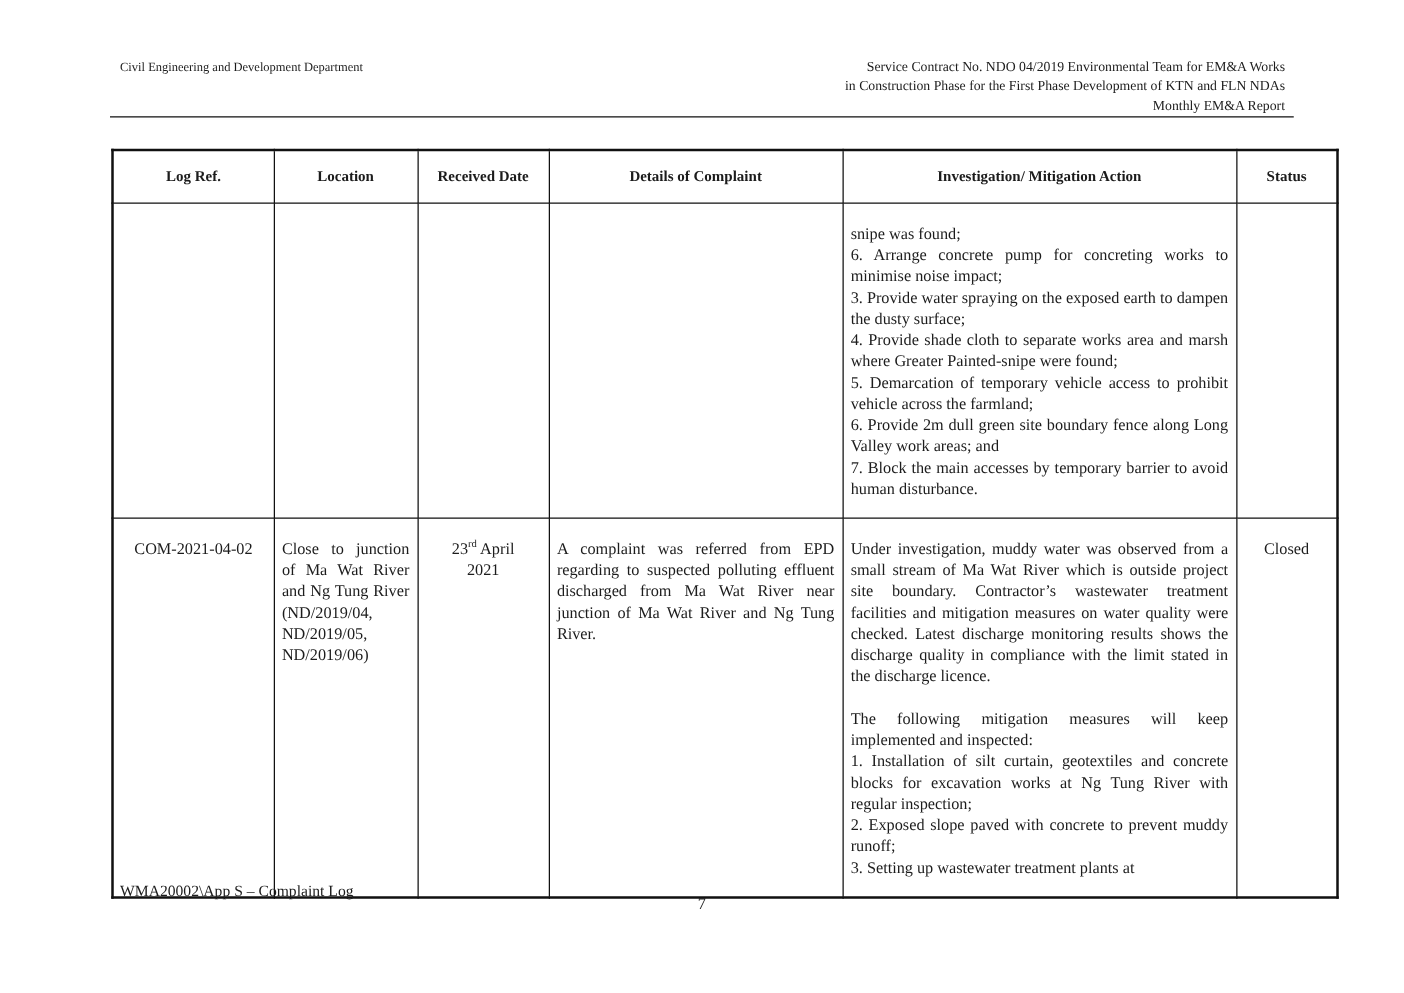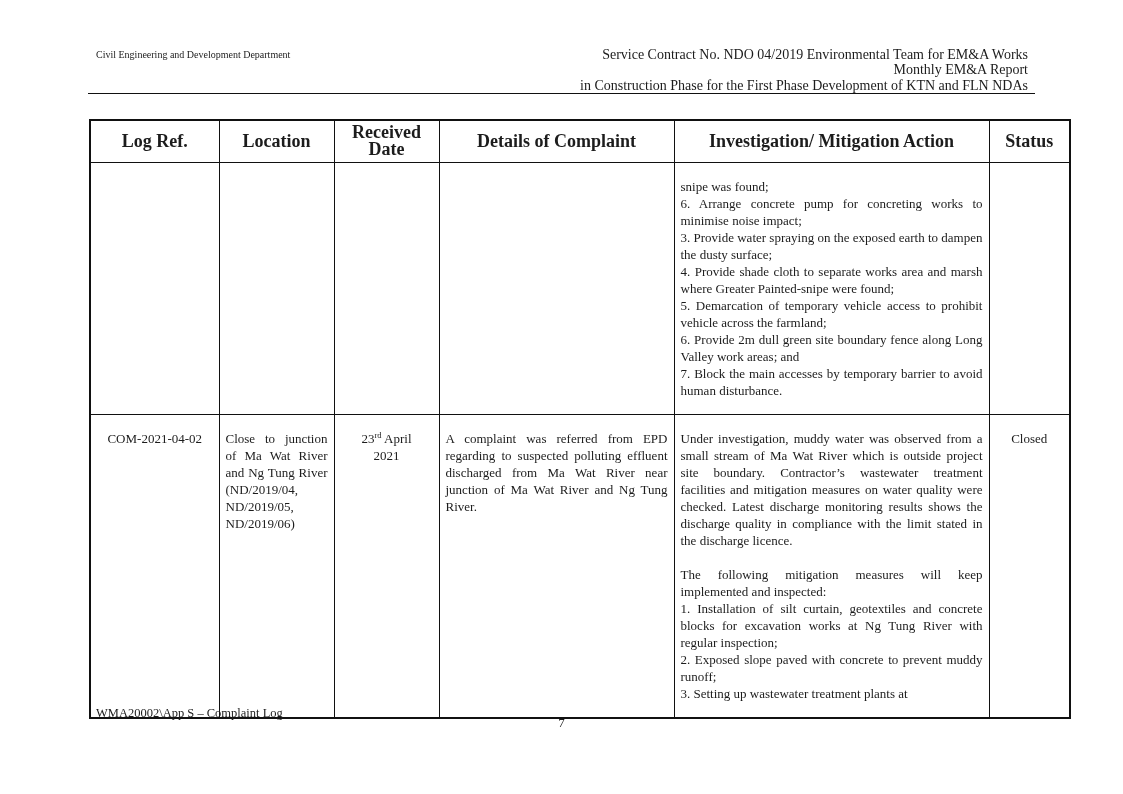--- a/index.html
+++ b/index.html
@@ -11,21 +11,21 @@
     color: #1c1c1c;
     position: relative;
     overflow: hidden;
   }
   .hdr-left {
     position: absolute; left: 96px; top: 47px;
     font-size: 10px; line-height: 15px;
   }
   .hdr-right {
     position: absolute; right: 95px; top: 47px;
-    font-size: 14px; line-height: 15.3px;
+    font-size: 11px; line-height: 15.3px;
     text-align: right;
   }
   .hdr-rule {
     position: absolute; left: 88px; top: 93px;
     width: 947px; height: 0;
     border-top: 1.6px solid #111;
   }
   table.complaint-log {
     position: absolute; left: 89px; top: 119px;
     width: 980px;
@@ -38,21 +38,21 @@
   table.complaint-log th, table.complaint-log td {
     border: 1.4px solid #111;
     vertical-align: top;
     padding: 15px 6px;
     overflow: hidden;
   }
   table.complaint-log th {
     font-weight: bold;
     text-align: center;
     vertical-align: middle;
-    font-size: 18px;
+    font-size: 12px;
     padding: 2px 3px;
     margin-top: 35px;
   }
   td.c-center { text-align: center; }
   td.c-justify p, td.c-justify { text-align: justify; }
   p.para { margin: 0; text-align: justify; }
   p.para.gap { margin-top: 17px; }
   sup.ord { font-size: 8.5px; vertical-align: super; line-height: 0; }
   .ftr-ref {
     position: absolute; left: 96px; top: 706px;
@@ -63,22 +63,22 @@
     text-align: center; font-size: 13px;
   }
 </style>
 </head>
 <body>
 
 <div class="hdr-left">Civil Engineering and Development Department</div>
 
 <div class="hdr-right">
   <div>Service Contract No. NDO 04/2019 Environmental Team for EM&amp;A Works</div>
+  <div>in Construction Phase for the First Phase Development of KTN and FLN NDAs</div>
   <div>Monthly EM&amp;A Report</div>
-  <div>in Construction Phase for the First Phase Development of KTN and FLN NDAs</div>
 </div>
 
 <div class="hdr-rule"></div>
 
 <table class="complaint-log">
   <colgroup>
     <col style="width:129px">
       <col style="width:115px">
       <col style="width:105px">
     <col style="width:235px">

